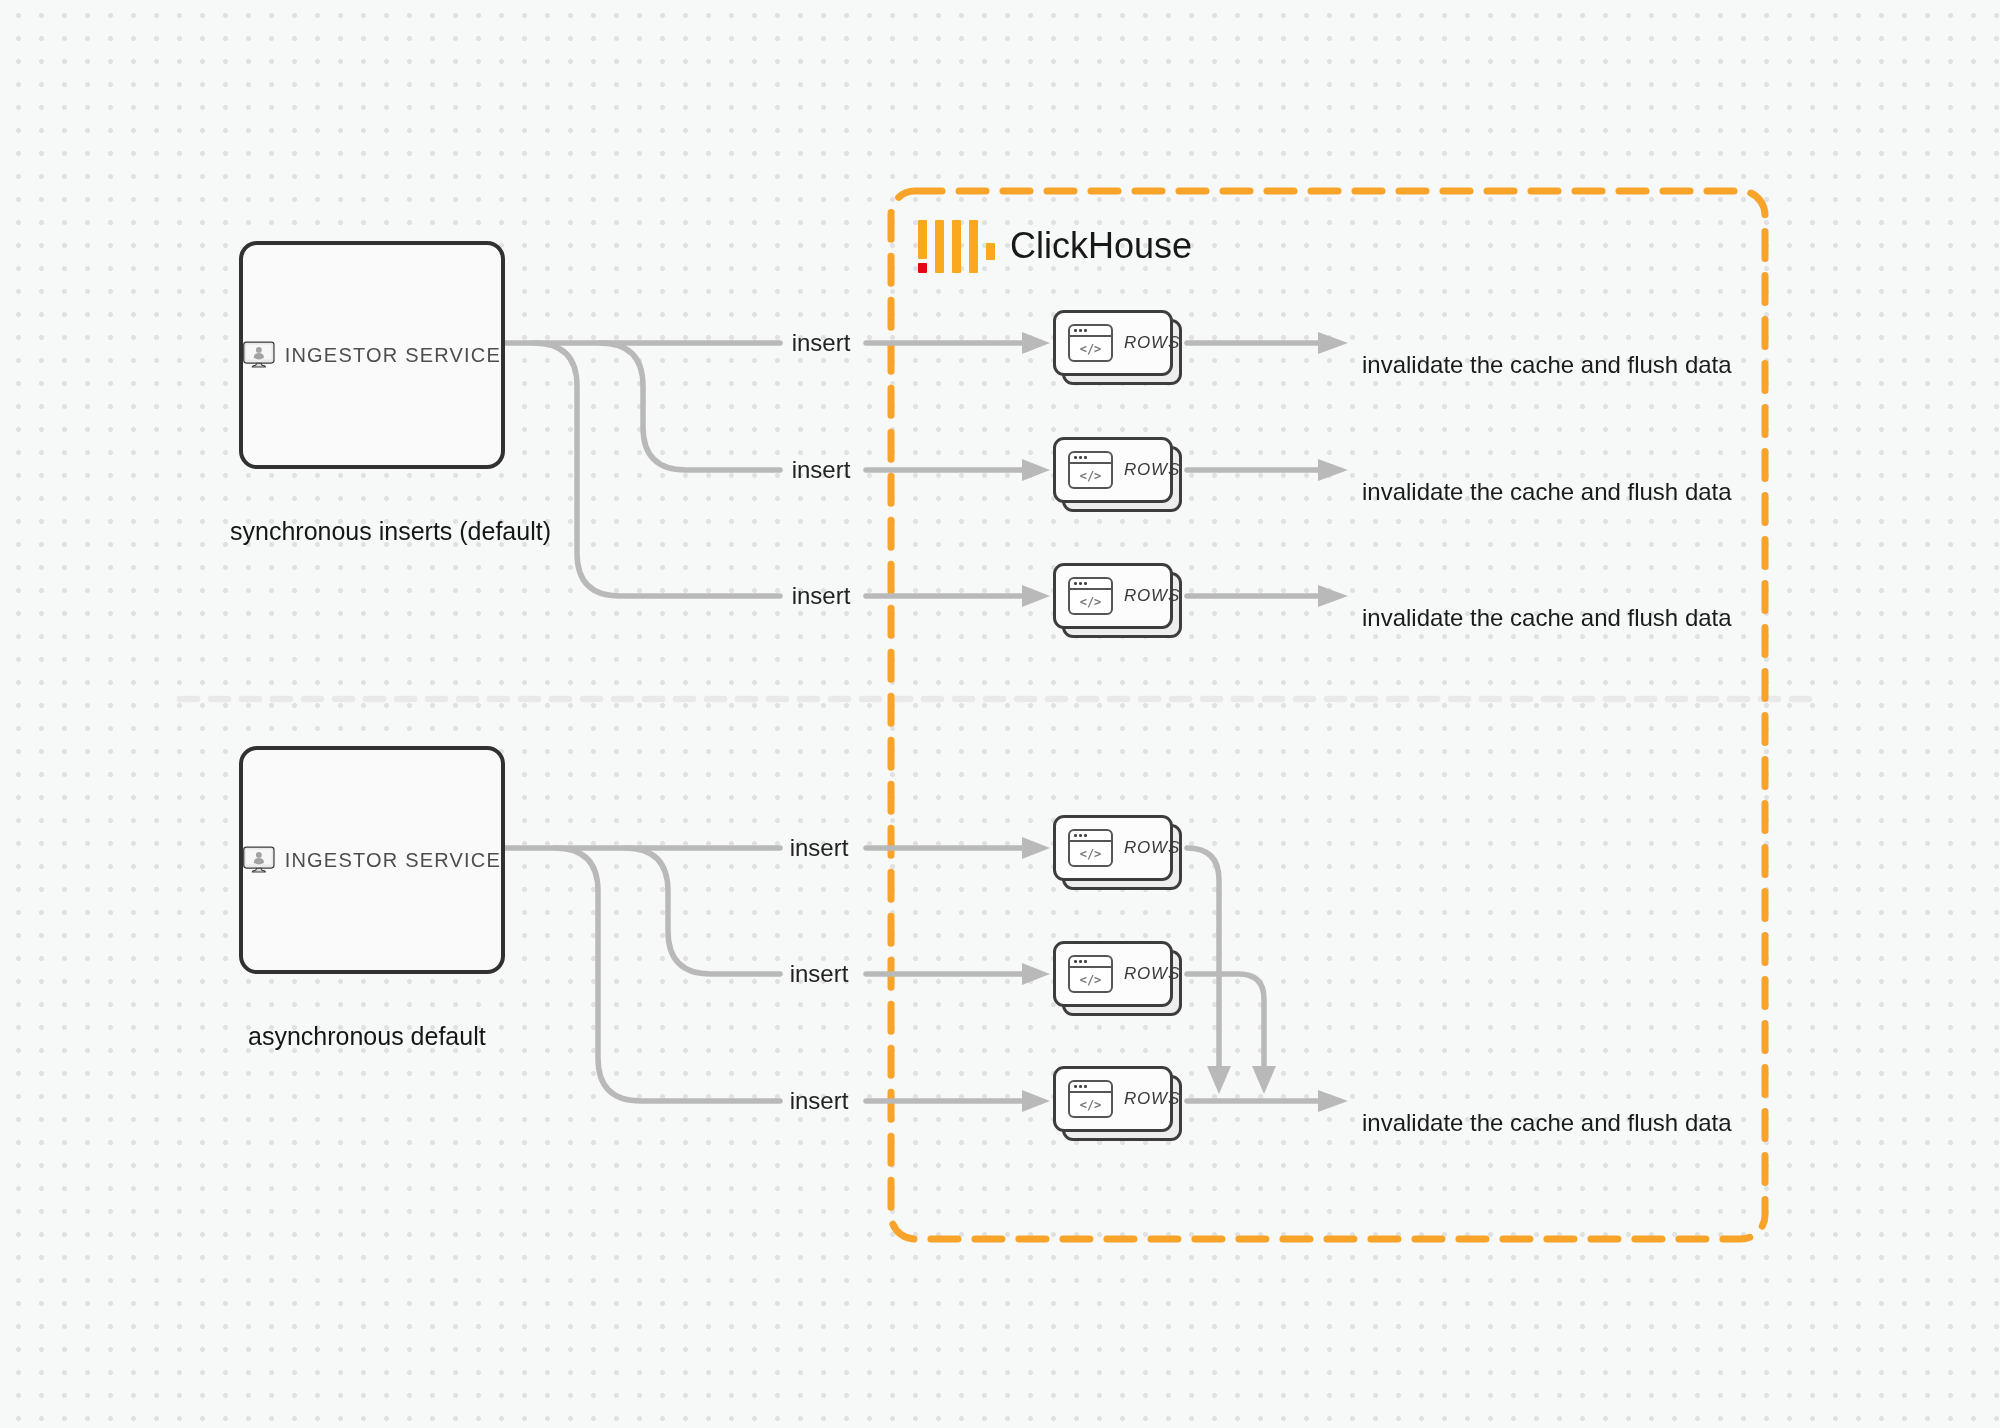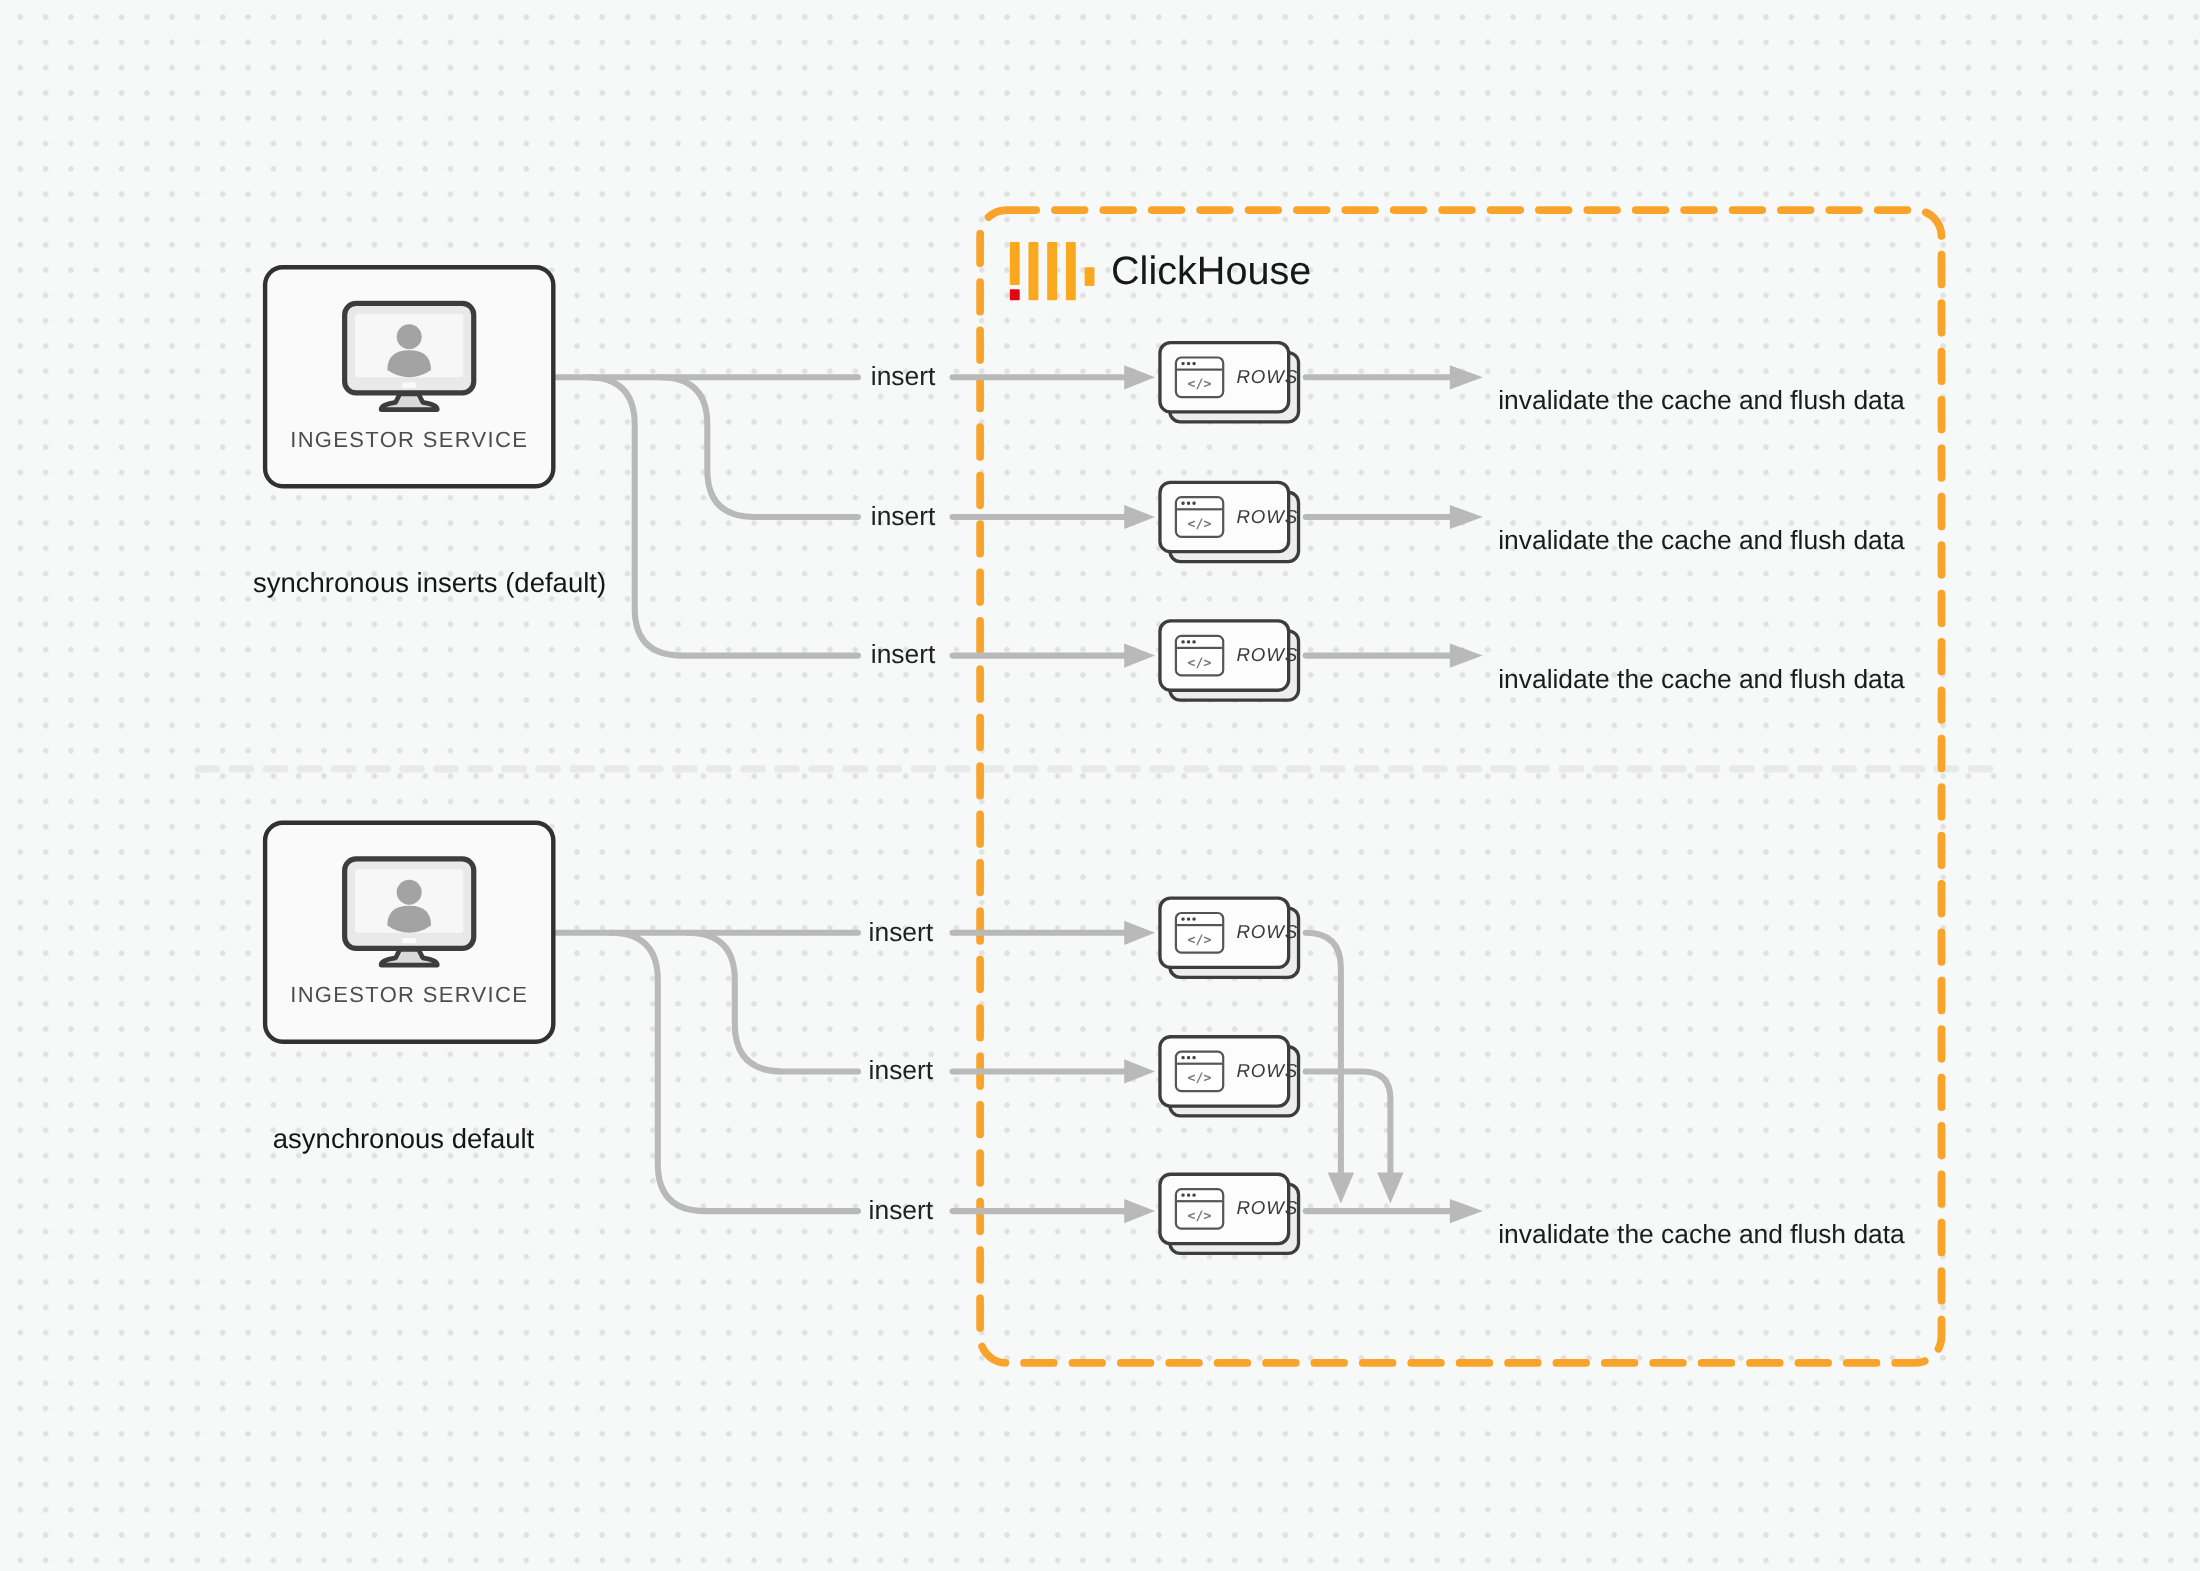--- a/index.html
+++ b/index.html
@@ -9,23 +9,23 @@
     background-image:radial-gradient(circle,#e1e1e1 2.2px,transparent 2.8px);
     background-size:23px 23px;background-position:7px 4px;
     font-family:"Liberation Sans",sans-serif;color:#1e1e1e;
   }
   svg.overlay{position:absolute;left:0;top:0;width:2000px;height:1428px;}
   .conn{stroke:#b9b9b9;stroke-width:5.5;fill:none;stroke-linecap:round;}
   .head{fill:#b9b9b9;stroke:none;}
 
   
   .ingestor{
-    position:absolute;width:266px;height:203px;box-sizing:border-box;
+    position:absolute;width:266px;height:228px;box-sizing:border-box;
     background:#fafafa;border:4.5px solid #313131;border-radius:18px;
-    display:flex;flex-direction:column;align-items:center;justify-content:center;gap:10px;
+    display:flex;flex-direction:row;align-items:center;justify-content:center;gap:10px;
   }
   .ingestor-label{
     font-size:20px;letter-spacing:1.2px;color:#4d4d4d;font-weight:400;white-space:nowrap;
   }
 
   
   .caption{position:absolute;transform:translateY(-50%);font-weight:normal;font-size:25px;color:#161616;white-space:nowrap;}
 
   
   .insert-label{position:absolute;transform:translate(-50%,-50%);font-size:24px;color:#222;white-space:nowrap;}

